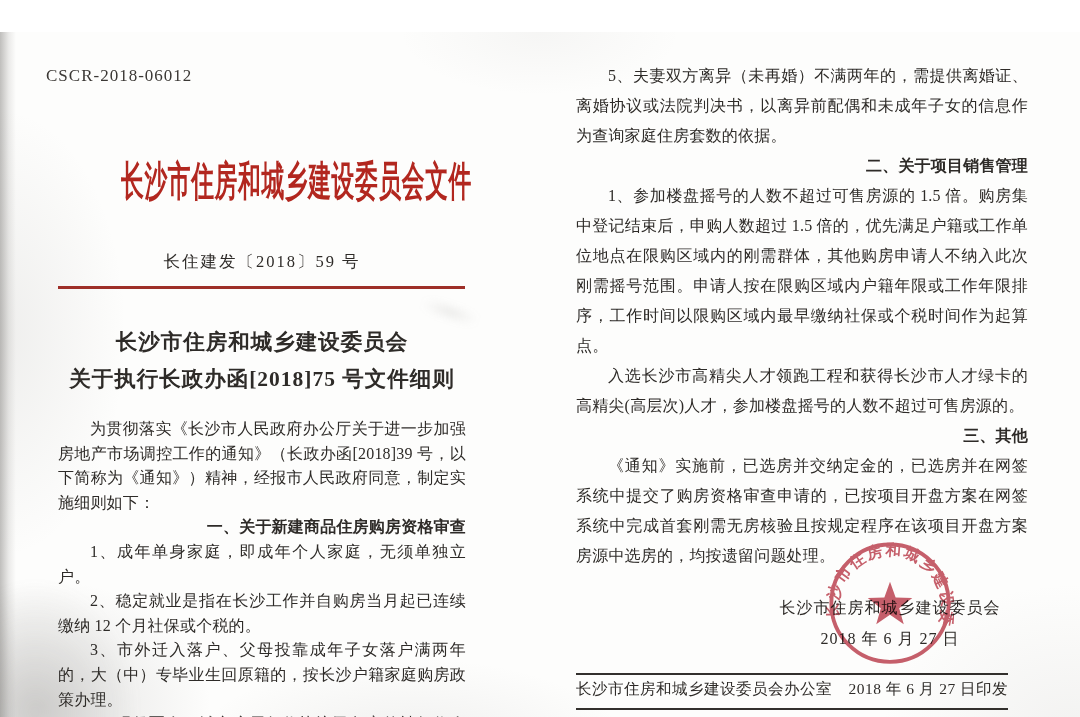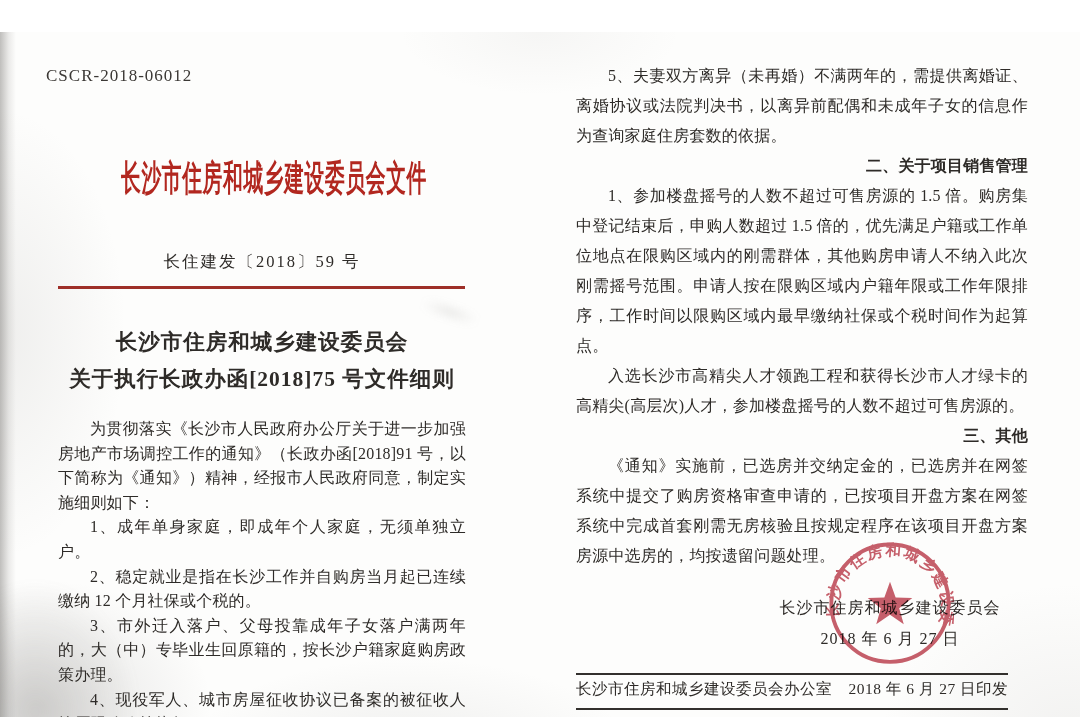--- a/index.html
+++ b/index.html
@@ -23,22 +23,22 @@
   .canvas::after{ 
     content:"";position:absolute;left:0;right:0;bottom:0;height:8px;
     background:linear-gradient(to top, rgba(150,148,145,.18), rgba(150,148,145,0));
   }
   .smudge{position:absolute;pointer-events:none;filter:blur(5px);}
   .sm1{left:-10px;bottom:-20px;width:150px;height:190px;background:radial-gradient(ellipse at 30% 70%, rgba(120,118,115,.22), transparent 70%);}
   .sm2{left:420px;top:275px;width:60px;height:10px;background:radial-gradient(ellipse, rgba(120,118,115,.25), transparent 70%);transform:rotate(18deg);}
 
   .doc-code{position:absolute;left:46px;top:34px;font-size:17px;letter-spacing:1px;color:#3b3835;}
 
-  .banner-title{position:absolute;left:14px;top:124px;width:520px;text-align:center;
-    font-size:33px;font-weight:bold;color:#b2271f;white-space:nowrap;}
+  .banner-title{position:absolute;left:4px;top:124px;width:520px;text-align:center;
+    font-size:38px;font-weight:bold;color:#b2271f;white-space:nowrap;}
   .banner-title .squeeze{display:inline-block;transform:scale(.60,1.08);transform-origin:50% 50%;letter-spacing:1px;}
 
   .doc-number{position:absolute;left:62px;top:219px;width:400px;text-align:center;
     font-size:16.5px;color:#2e2b28;letter-spacing:2px;}
 
   .red-rule{position:absolute;left:58px;top:254px;width:407px;height:3px;background:#9e2f28;}
 
   .doc-title{position:absolute;left:12px;top:292px;width:500px;text-align:center;
     font-size:21.5px;font-weight:bold;line-height:37px;letter-spacing:1px;}
 
@@ -77,21 +77,22 @@
   <div class="doc-number">长住建发〔2018〕59 号</div>
 
   <div class="red-rule"></div>
 
   <div class="doc-title">
     <div>长沙市住房和城乡建设委员会</div>
     <div>关于执行长政办函[2018]75 号文件细则</div>
   </div>
 
   <div class="body-col left-col">
-    <p class="para">为贯彻落实《长沙市人民政府办公厅关于进一步加强房地产市场调控工作的通知》（长政办函[2018]91 号，以下简称为《通知》）精神，经报市人民政府同意，制定实施细则如下：</p>
+    <p class="para">为贯彻落实《长沙市人民政府办公厅关于进一步加强房地产市场调控工作的通知》（长政办函[2018]39 号，以下简称为《通知》）精神，经报市人民政府同意，制定实施细则如下：</p>
+    <p class="para heading">一、关于新建商品住房购房资格审查</p>
     <p class="para">1、成年单身家庭，即成年个人家庭，无须单独立户。</p>
     <p class="para">2、稳定就业是指在长沙工作并自购房当月起已连续缴纳 12 个月社保或个税的。</p>
     <p class="para">3、市外迁入落户、父母投靠成年子女落户满两年的，大（中）专毕业生回原籍的，按长沙户籍家庭购房政策办理。</p>
     <p class="para">4、现役军人、城市房屋征收协议已备案的被征收人按原限购政策执行。</p>
   </div>
 
   <div class="body-col right-col">
     <p class="para">5、夫妻双方离异（未再婚）不满两年的，需提供离婚证、离婚协议或法院判决书，以离异前配偶和未成年子女的信息作为查询家庭住房套数的依据。</p>
     <p class="para heading">二、关于项目销售管理</p>
     <p class="para">1、参加楼盘摇号的人数不超过可售房源的 1.5 倍。购房集中登记结束后，申购人数超过 1.5 倍的，优先满足户籍或工作单位地点在限购区域内的刚需群体，其他购房申请人不纳入此次刚需摇号范围。申请人按在限购区域内户籍年限或工作年限排序，工作时间以限购区域内最早缴纳社保或个税时间作为起算点。</p>

